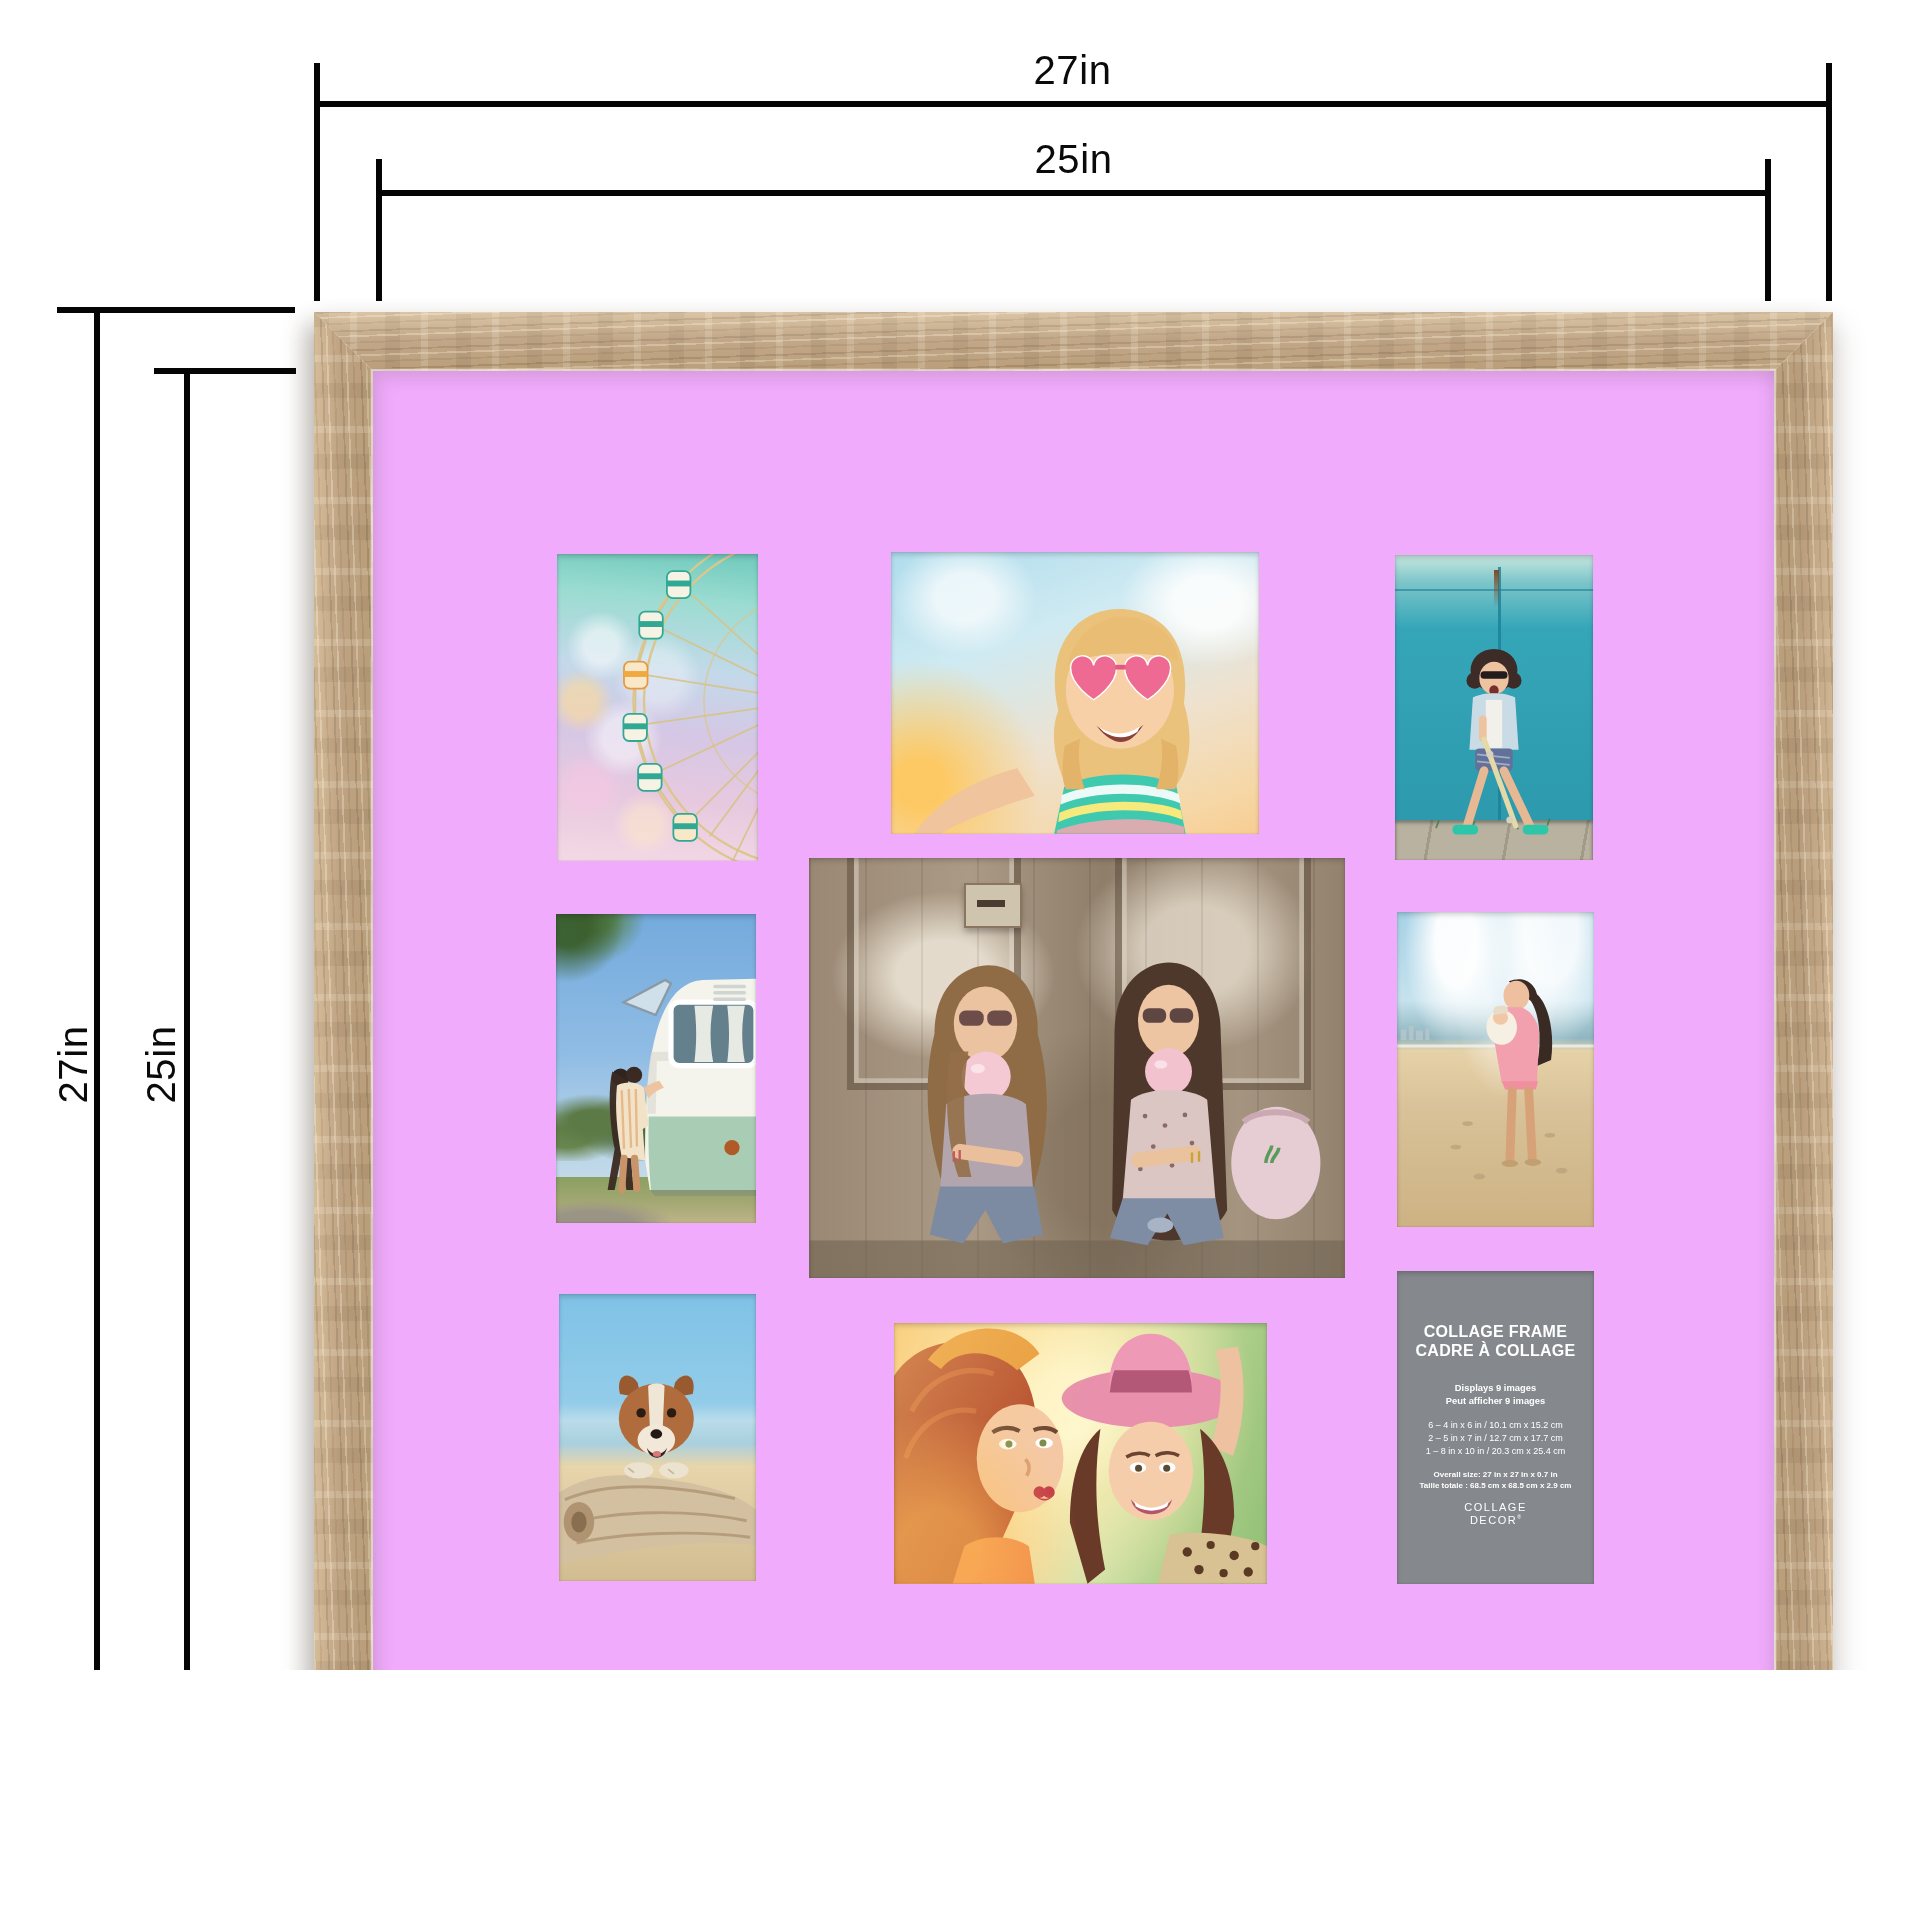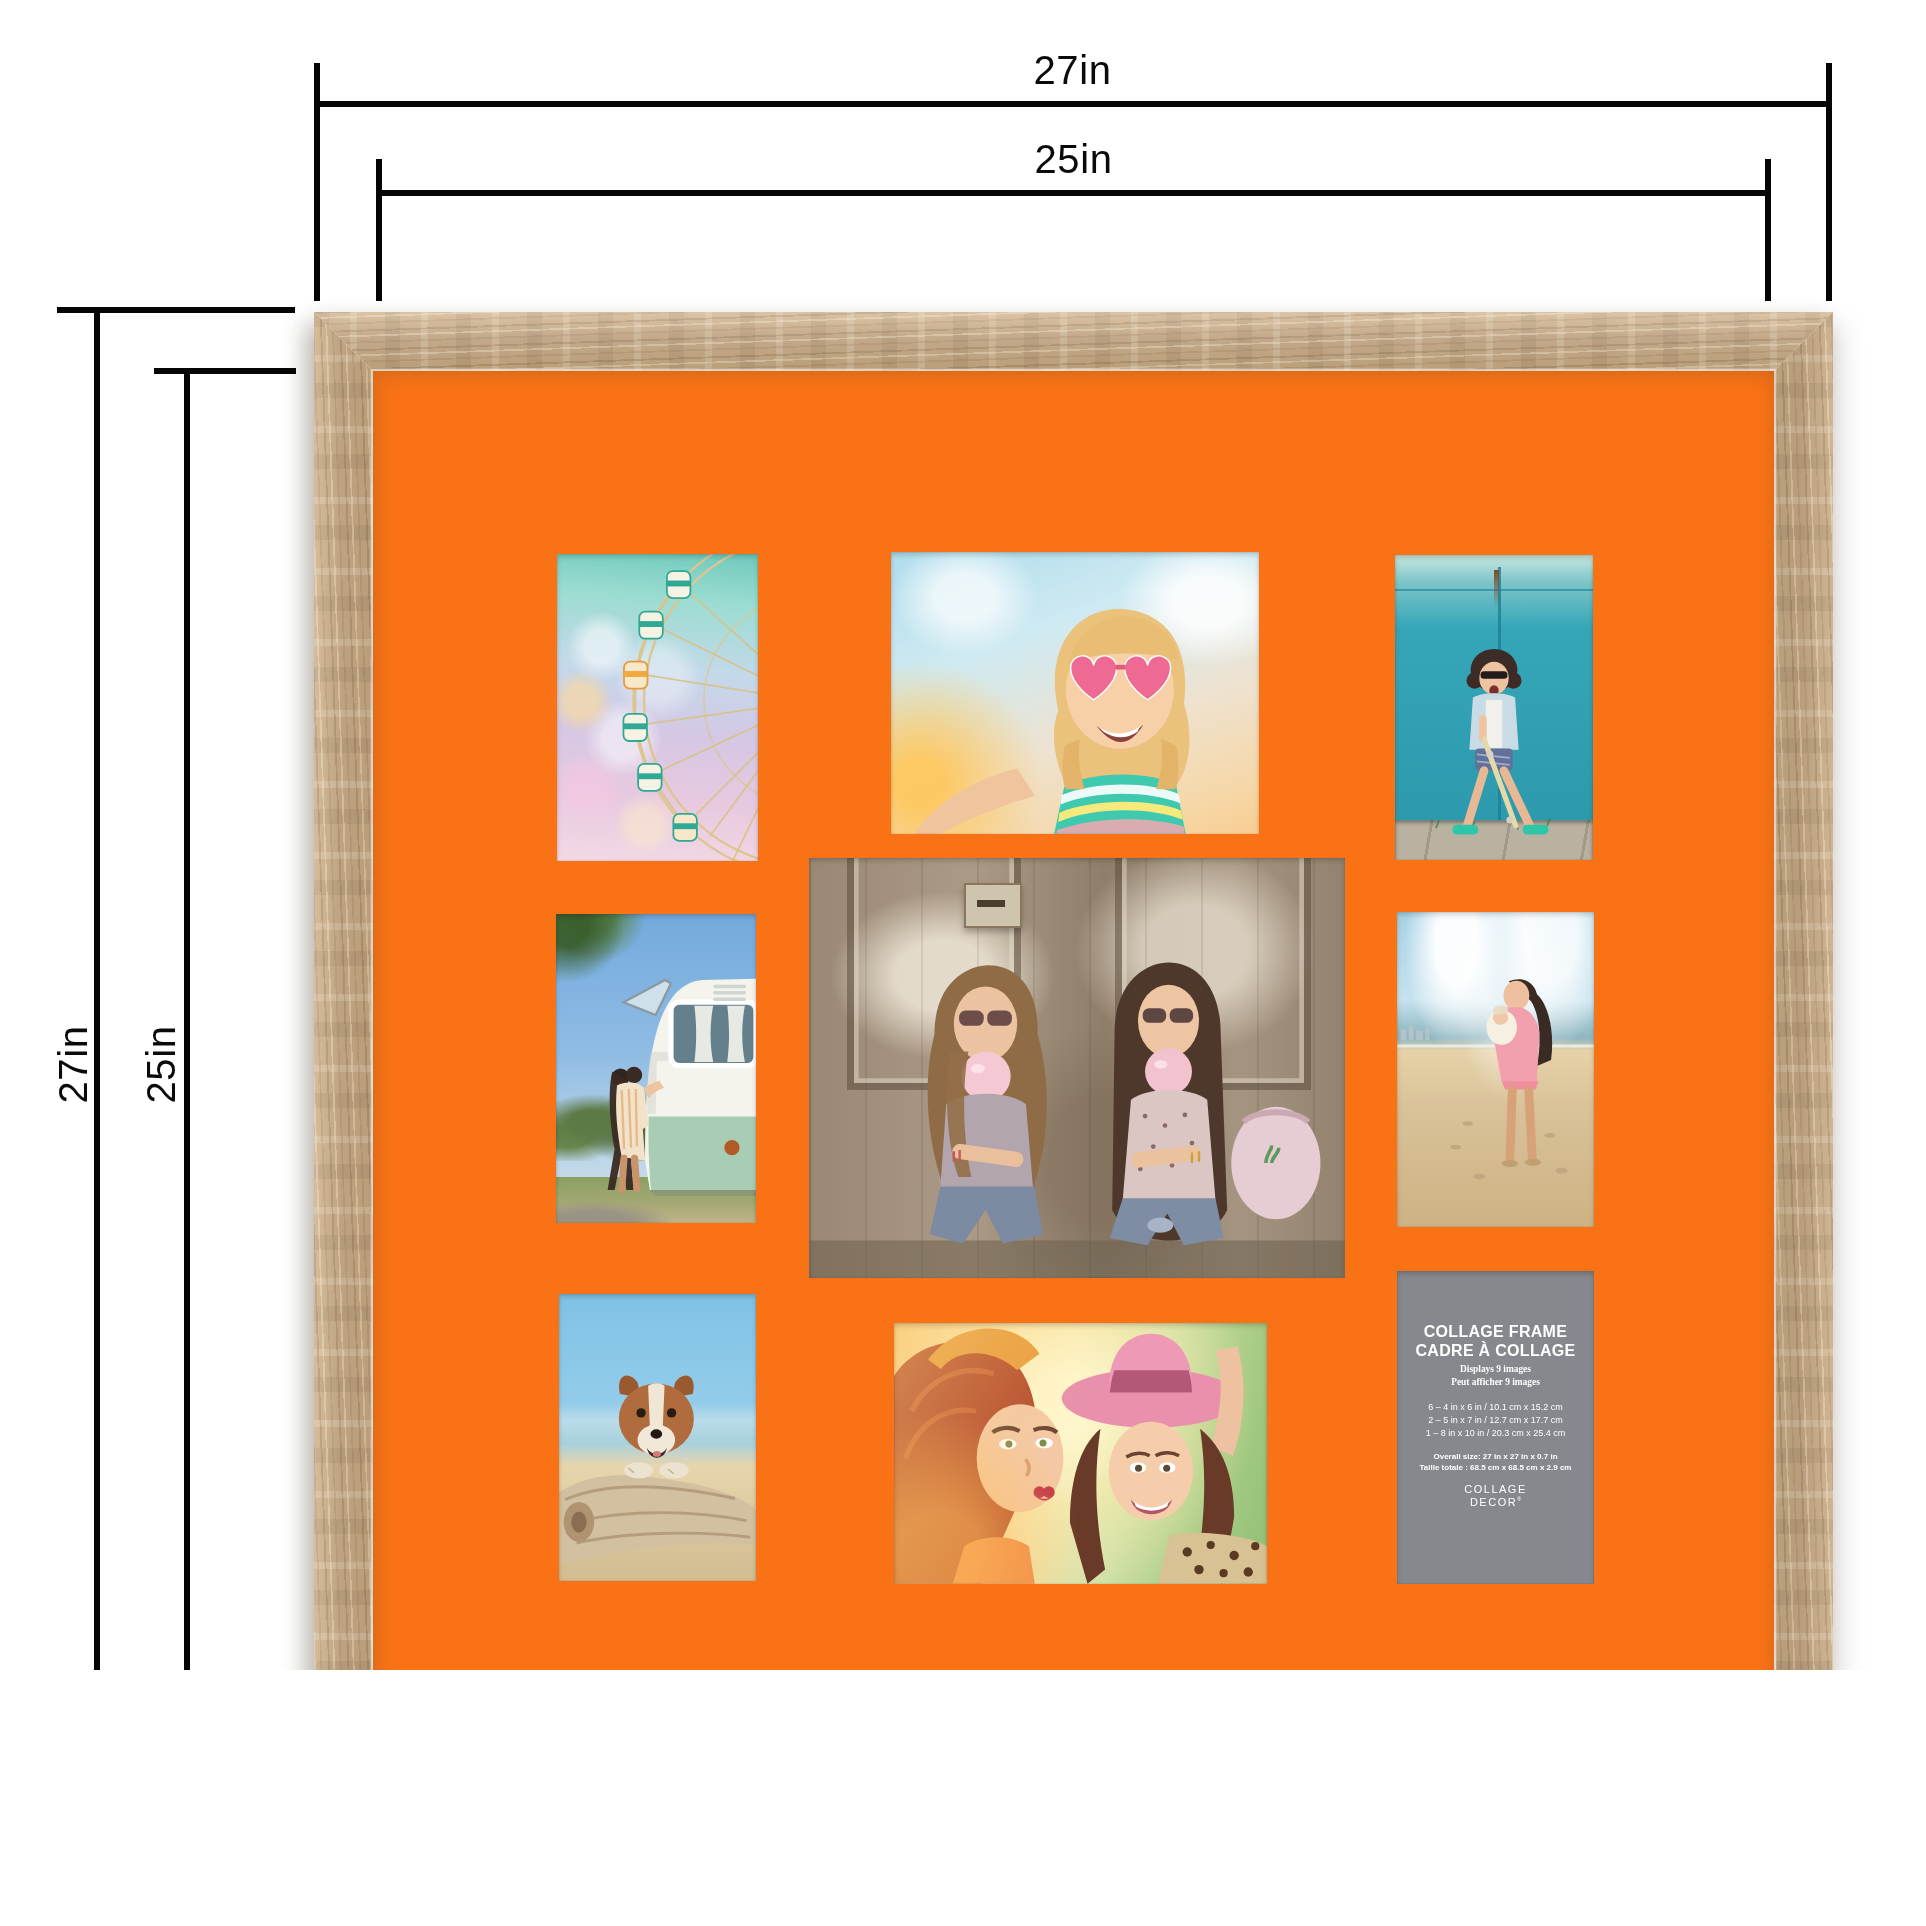--- a/index.html
+++ b/index.html
@@ -26,21 +26,21 @@
   .wood.top{left:0;top:0;right:0;height:59px;clip-path:polygon(0 0,100% 0,calc(100% - 59px) 100%,59px 100%);}
   .wood.bottom{left:0;bottom:0;right:0;height:59px;clip-path:polygon(59px 0,calc(100% - 59px) 0,100% 100%,0 100%);}
   .wood.left{left:0;top:0;bottom:0;width:59px;clip-path:polygon(0 0,100% 59px,100% calc(100% - 59px),0 100%);}
   .wood.right{right:0;top:0;bottom:0;width:59px;clip-path:polygon(0 59px,100% 0,100% 100%,0 calc(100% - 59px));}
   .wood.top::after,.wood.bottom::after,.wood.left::after,.wood.right::after{content:"";position:absolute;inset:0;}
   .wood.top::after{background:linear-gradient(180deg,rgba(255,255,255,.24),rgba(0,0,0,.07));}
   .wood.bottom::after{background:linear-gradient(0deg,rgba(255,255,255,.10),rgba(0,0,0,.10));}
   .wood.left::after{background:linear-gradient(90deg,rgba(255,255,255,.14),rgba(0,0,0,.08));}
   .wood.right::after{background:linear-gradient(270deg,rgba(255,255,255,.12),rgba(0,0,0,.10));}
 
-  .mat{position:absolute;inset:59px;background:#f97316;
+  .mat{position:absolute;inset:59px;background:#f0abfc;
        box-shadow:0 0 0 2.3px rgba(255,255,255,.55),
                   inset 7px 8.2px 15.3px rgba(70,60,50,.13),
                   inset -5.3px -6.5px 13px rgba(70,60,50,.09);}
 
   
   .opening{position:absolute;overflow:hidden;background:#dddddd;}
   .opening::after{content:"";position:absolute;inset:0;pointer-events:none;
        box-shadow:inset 0 2.9px 5.3px rgba(0,0,0,.16), inset 0 0 1.8px rgba(0,0,0,.22);}
   .opening svg{position:absolute;left:0;top:0;width:100%;height:100%;display:block;}
   .ply{position:absolute;inset:0;pointer-events:none;}
@@ -107,21 +107,21 @@
       linear-gradient(105deg,#f4c87e 0%,#f8daa0 22%,#f2e4b4 42%,#cfe0a6 62%,#a9cc86 82%,#90bf76 100%);}
   #op-pinkhat .flare{background:
       radial-gradient(circle at 12% 88%, rgba(255,190,90,.55) 0 41px, rgba(255,190,90,0) 141px),
       linear-gradient(120deg, rgba(255,215,130,.45) 0%, rgba(255,215,130,0) 45%);}
 
   
   #op-card{left:1024px;top:900px;width:197px;height:313px;background:#85888c;}
   .card-inner{position:absolute;inset:0;display:flex;flex-direction:column;align-items:center;
       text-align:center;color:#ffffff;padding:51px 10.6px 0 10.6px;box-sizing:border-box;}
   .card-title{font-size:16px;font-weight:bold;line-height:19.4px;letter-spacing:0.3px;}
-  .card-sub{margin-top:2px;font-size:9.4px;font-weight:bold;line-height:13px;font-family:Liberation Serif, serif;}
+  .card-sub{margin-top:20px;font-size:9.4px;font-weight:bold;line-height:13px;}
   .card-sizes{margin-top:12.3px;font-size:9px;font-weight:normal;line-height:13px;white-space:nowrap;}
   .card-overall{margin-top:11px;font-size:8px;font-weight:bold;line-height:11px;white-space:nowrap;}
   .card-brand{margin-top:10.6px;font-size:11px;font-weight:normal;letter-spacing:1.5px;line-height:10.6px;}
   .card-brand .reg{font-size:5.3px;letter-spacing:0;vertical-align:super;}
 </style>
 </head>
 <body>
 
 <div class="canvas">
 

